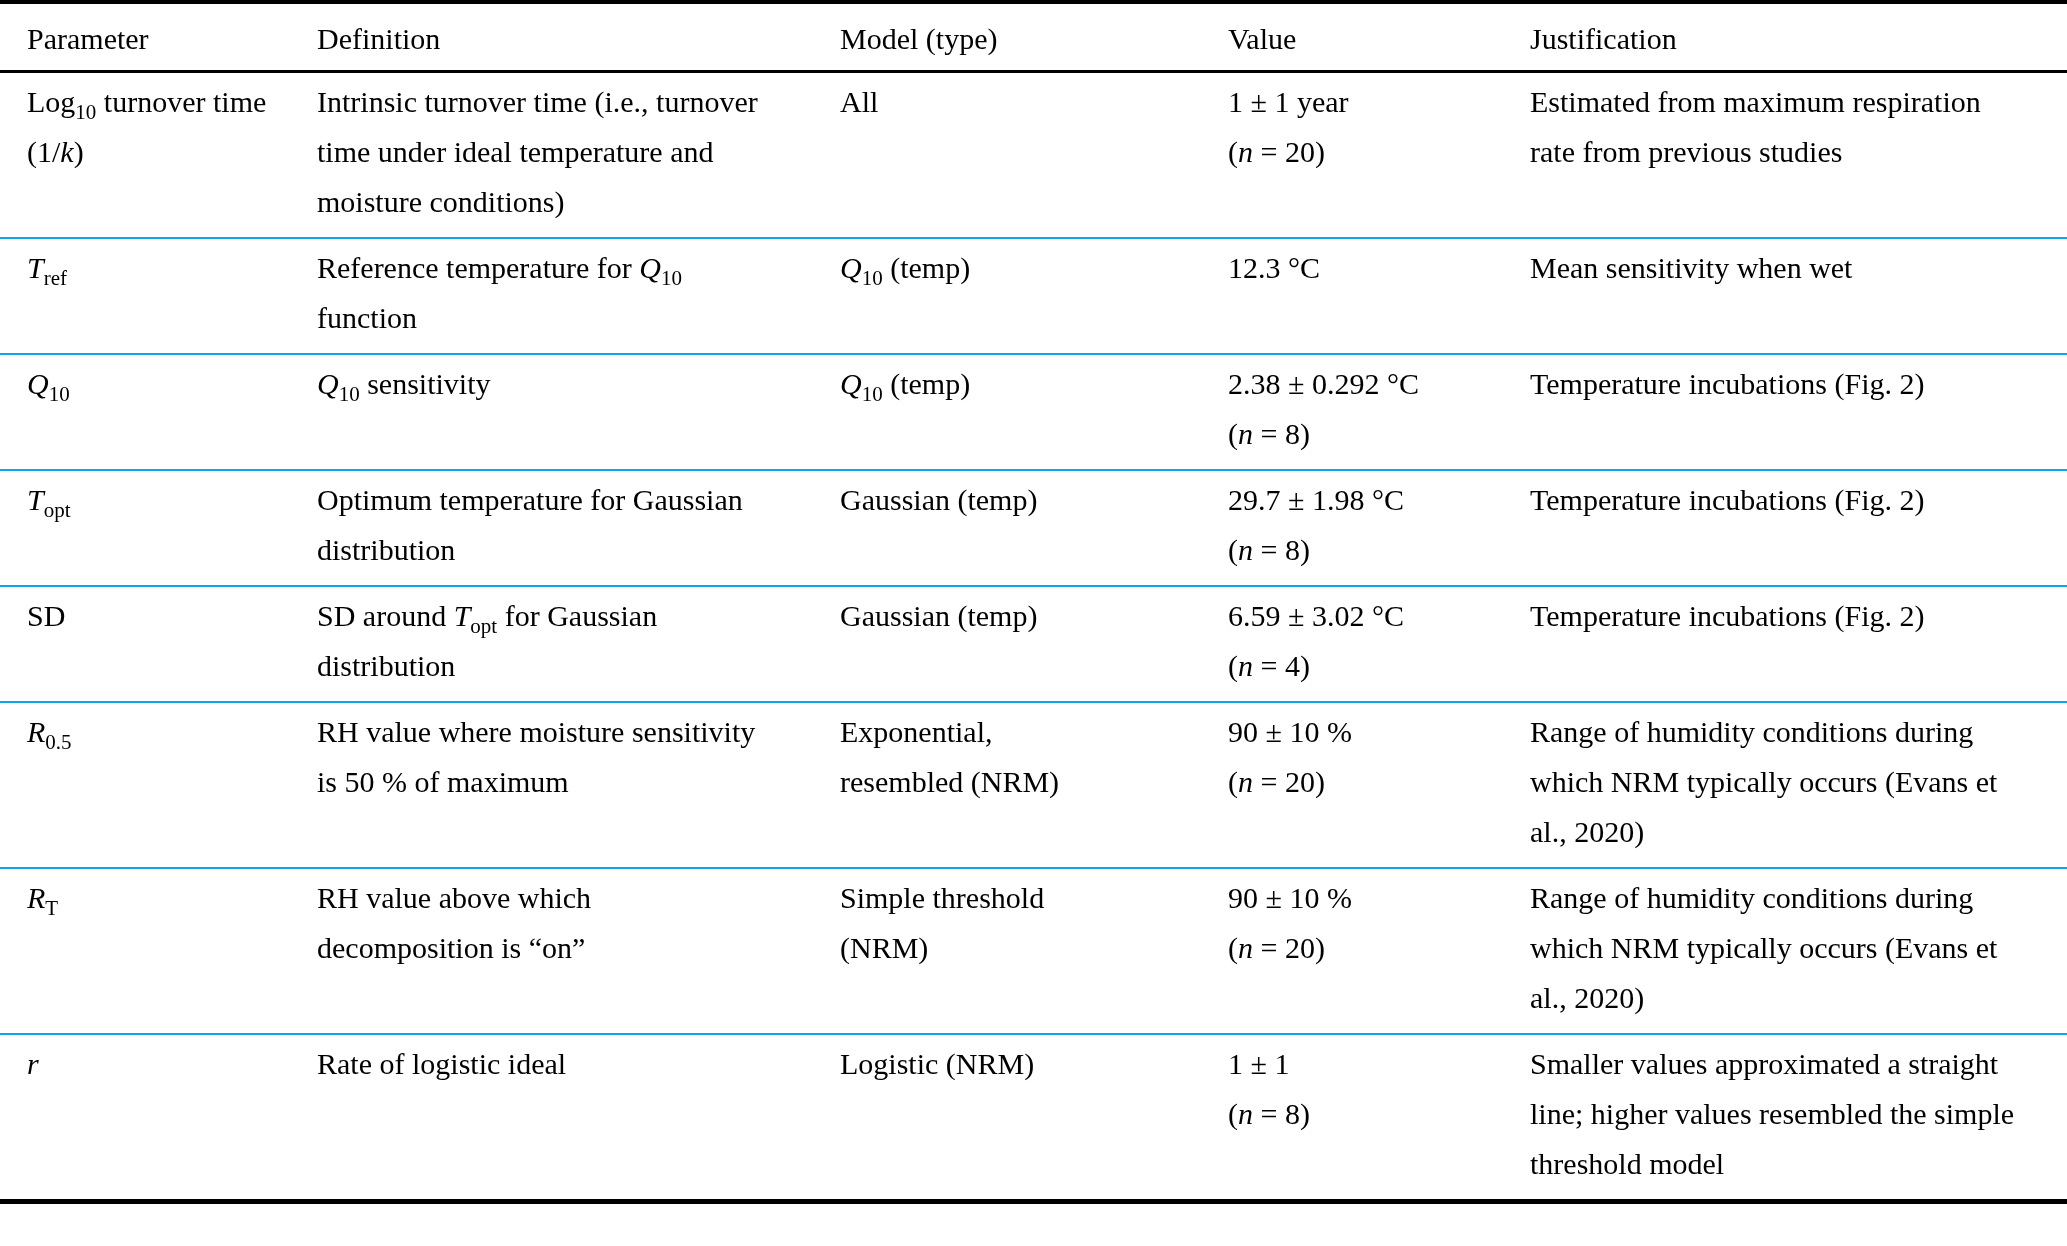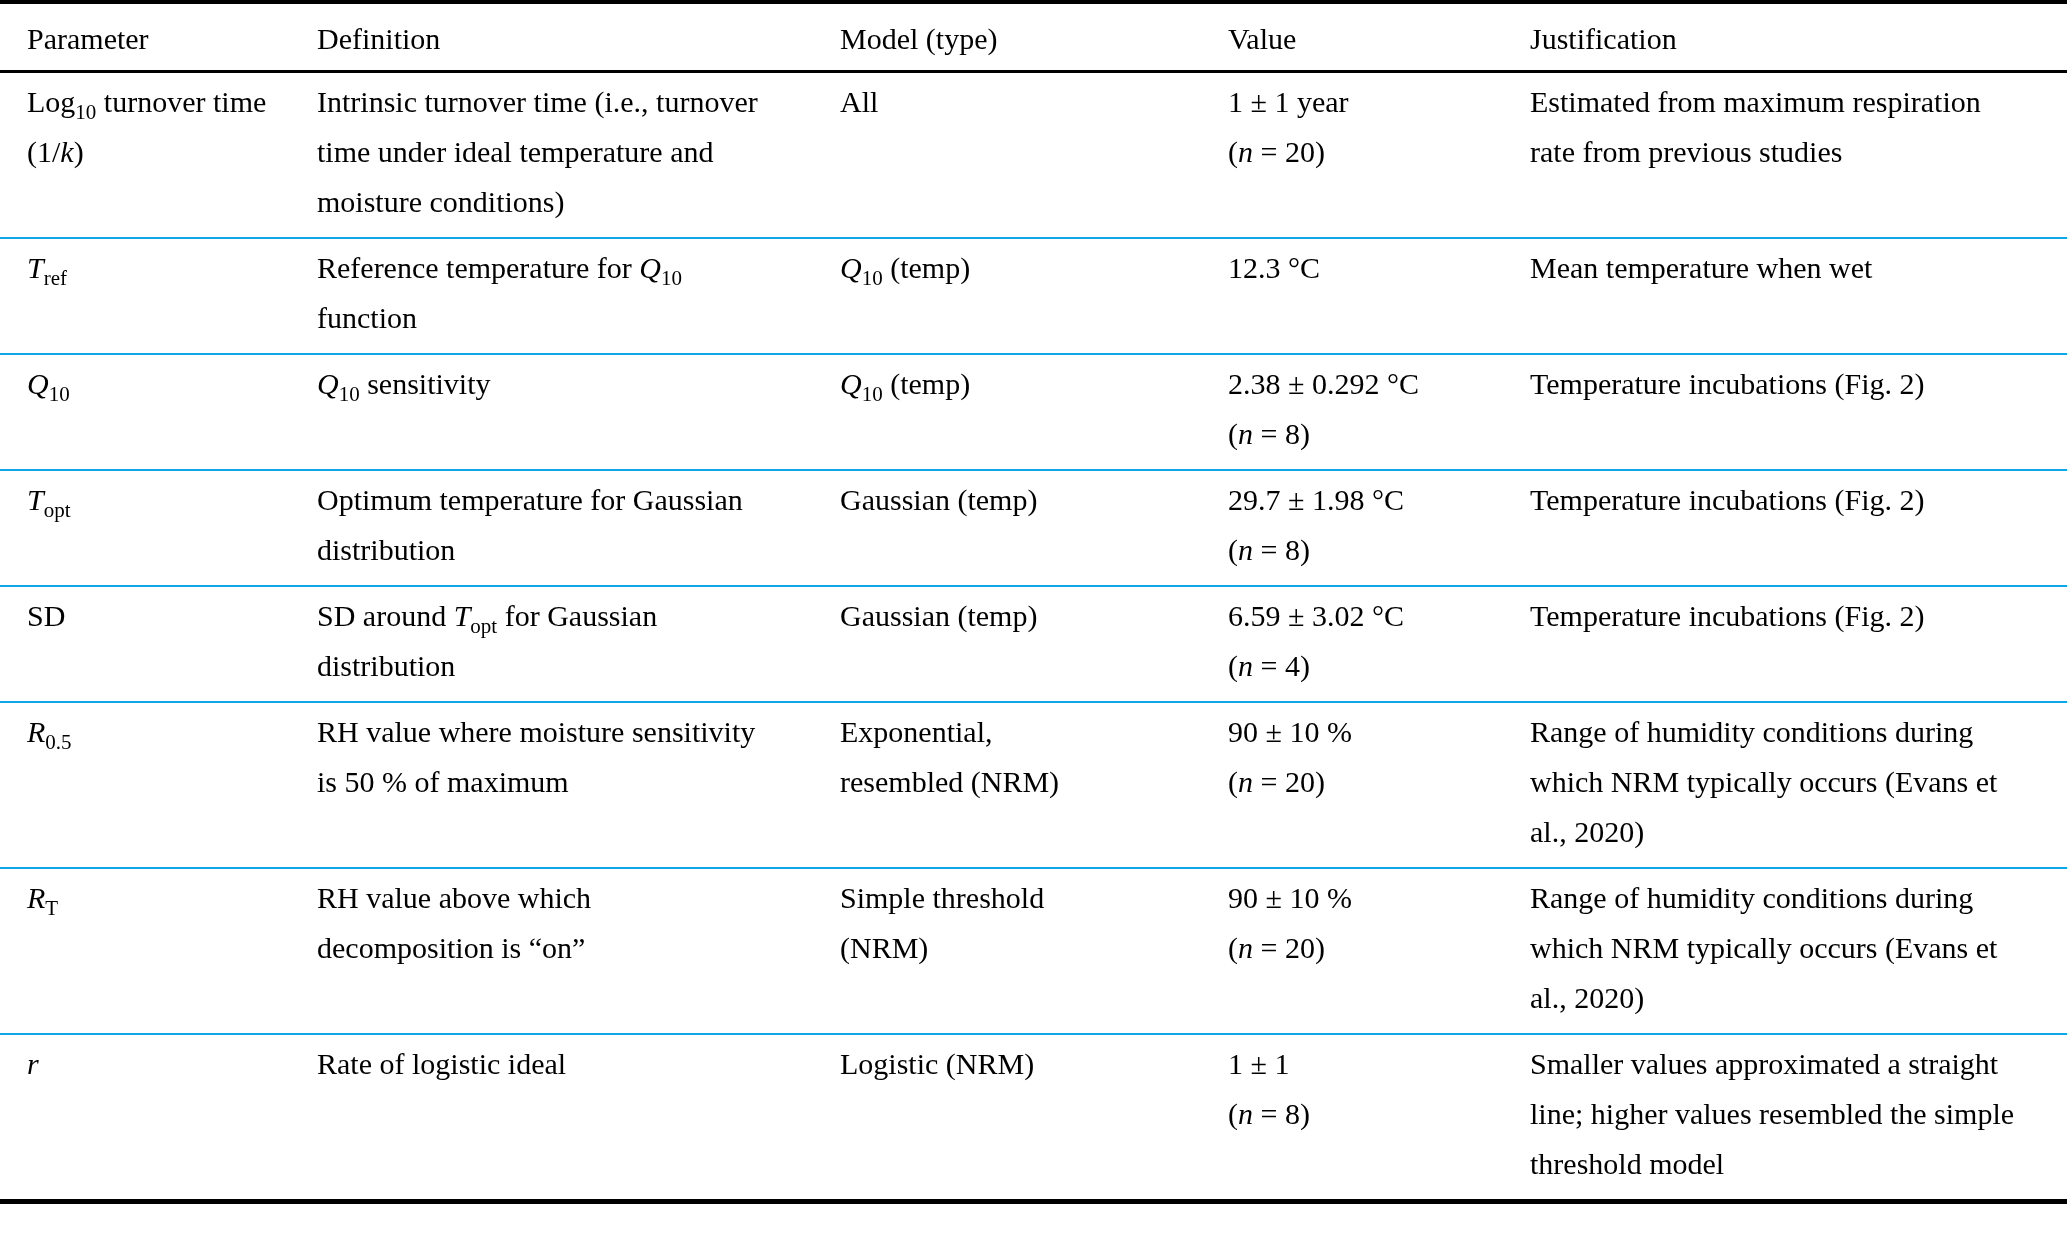--- a/index.html
+++ b/index.html
@@ -73,21 +73,21 @@
         <td class="c-just">Estimated from maximum respiration rate from previous studies</td>
       </tr>
       <tr>
         <td class="c-param"><i>T</i><sub>ref</sub></td>
         <td class="c-def"><span>Reference temperature for </span><i>Q</i><sub>10</sub><span> function</span></td>
         <td class="c-model"><i>Q</i><sub>10</sub><span> (temp)</span></td>
         <td class="c-value">
           <div><span>12.3 °C</span></div>
           <div></div>
         </td>
-        <td class="c-just">Mean temperature when wet</td>
+        <td class="c-just">Mean sensitivity when wet</td>
       </tr>
       <tr>
         <td class="c-param"><i>Q</i><sub>10</sub></td>
         <td class="c-def"><i>Q</i><sub>10</sub><span> sensitivity</span></td>
         <td class="c-model"><i>Q</i><sub>10</sub><span> (temp)</span></td>
         <td class="c-value">
           <div><span>2.38 ± 0.292 °C</span></div>
           <div><span>(</span><i>n</i><span> = 8)</span></div>
         </td>
         <td class="c-just">Temperature incubations (Fig. 2)</td>

